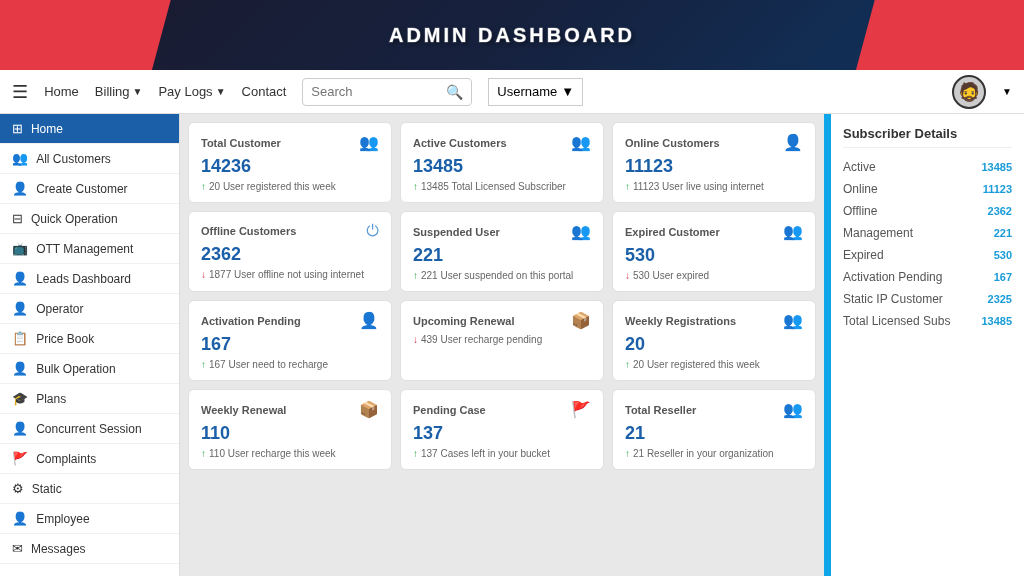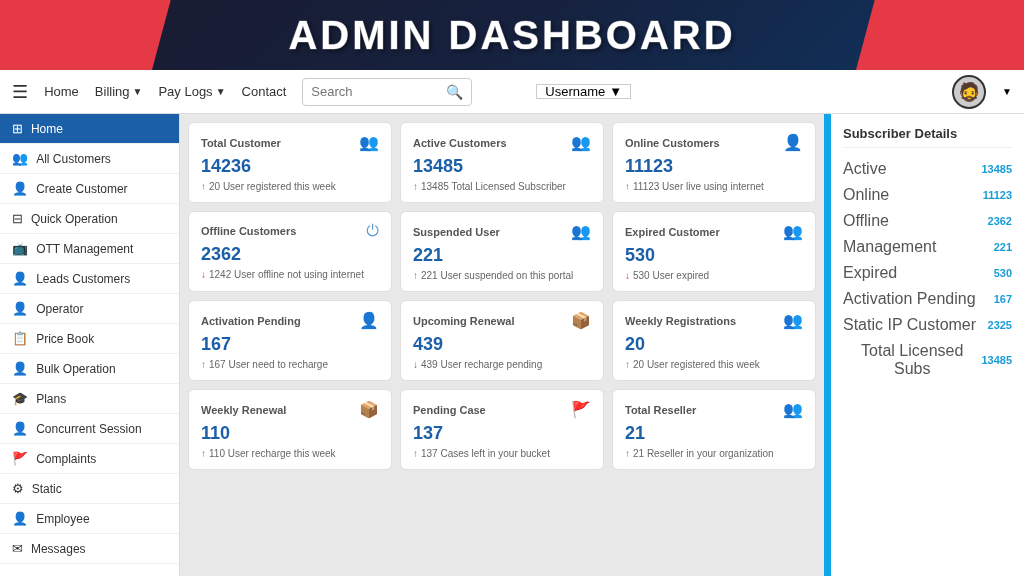--- a/index.html
+++ b/index.html
@@ -25,21 +25,21 @@
     }
     .header-banner::after {
       content: '';
       position: absolute;
       right: -20px; top: -10px;
       width: 180px; height: 100px;
       background: #e63946;
       transform: skewX(-15deg);
     }
     .header-title {
-      font-size: 40px;
+      font-size: 20px;
       font-weight: 900;
       color: white;
       text-transform: uppercase;
       letter-spacing: 3px;
       font-family: 'Arial Black', sans-serif;
       text-shadow: 2px 2px 4px rgba(0,0,0,0.5);
       z-index: 1;
       -webkit-text-stroke: 1px rgba(255,255,255,0.3);
     }
 
@@ -90,22 +90,21 @@
     .search-icon { color: #666; font-size: 14px; }
     .username-select {
       display: flex;
       align-items: center;
       gap: 4px;
       font-size: 13px;
       cursor: pointer;
       border: 1px solid #ccc;
       border-radius: 0;
       padding: 2px 8px;
-      height: 15px;
-      margin-left: 48px;
+      height: 28px;
     }
     .nav-spacer { flex: 1; }
     .avatar {
       width: 34px; height: 34px;
       border-radius: 50%;
       background: #ccc;
       overflow: hidden;
       display: flex;
       align-items: center;
       justify-content: center;
@@ -206,21 +205,21 @@
       border-bottom: 1px solid #eee;
       padding-bottom: 6px;
     }
     .subscriber-row {
       display: flex;
       justify-content: space-between;
       align-items: center;
       margin-bottom: 8px;
     }
     .sub-label {
-      font-size: 16px;
+      font-size: 12px;
       color: #555;
       text-align: center;
     }
     .sub-value {
       font-size: 11px;
       color: #1a9cd8;
       font-weight: 600;
     }
   </style>
 </head>
@@ -273,21 +272,21 @@
       <div class="sidebar-item">
         <span class="sidebar-icon">⊟</span>
         <span>Quick Operation</span>
       </div>
       <div class="sidebar-item">
         <span class="sidebar-icon">📺</span>
         <span>OTT Management</span>
       </div>
       <div class="sidebar-item">
         <span class="sidebar-icon">👤</span>
-        <span>Leads Customers</span>
+        <span>Leads Dashboard</span>
       </div>
       <div class="sidebar-item">
         <span class="sidebar-icon">👤</span>
         <span>Operator</span>
       </div>
       <div class="sidebar-item">
         <span class="sidebar-icon">📋</span>
         <span>Price Book</span>
       </div>
       <div class="sidebar-item">
@@ -356,21 +355,21 @@
     </div>
   </div>
         <div class="stat-card">
     <div class="card-header">
       <span class="card-title">Offline Customers</span>
       <span class="card-icon">⏻</span>
     </div>
     <div class="card-value">2362</div>
     <div class="card-subtitle">
       <span class="arrow-down">↓</span>
-      <span>1242 User offline not using internet</span>
+      <span>1877 User offline not using internet</span>
     </div>
   </div>
         <div class="stat-card">
     <div class="card-header">
       <span class="card-title">Suspended User</span>
       <span class="card-icon">👥</span>
     </div>
     <div class="card-value">221</div>
     <div class="card-subtitle">
       <span class="arrow-up">↑</span>
@@ -397,21 +396,20 @@
     <div class="card-subtitle">
       <span class="arrow-up">↑</span>
       <span>167 User need to recharge</span>
     </div>
   </div>
         <div class="stat-card">
     <div class="card-header">
       <span class="card-title">Upcoming Renewal</span>
       <span class="card-icon">📦</span>
     </div>
-    <div class="card-value">439</div>
     <div class="card-subtitle">
       <span class="arrow-down">↓</span>
       <span>439 User recharge pending</span>
     </div>
   </div>
         <div class="stat-card">
     <div class="card-header">
       <span class="card-title">Weekly Registrations</span>
       <span class="card-icon">👥</span>
     </div>

